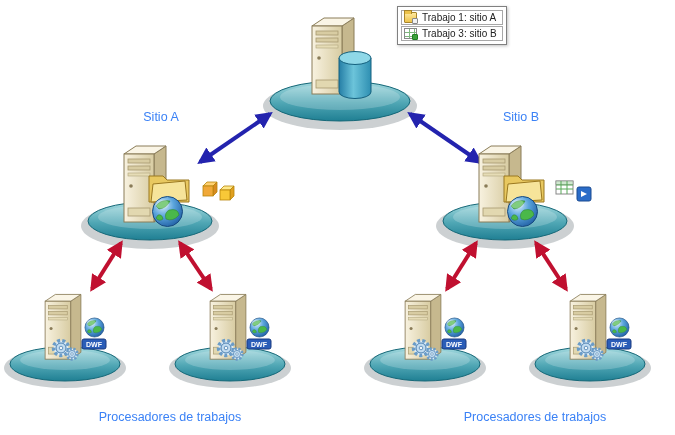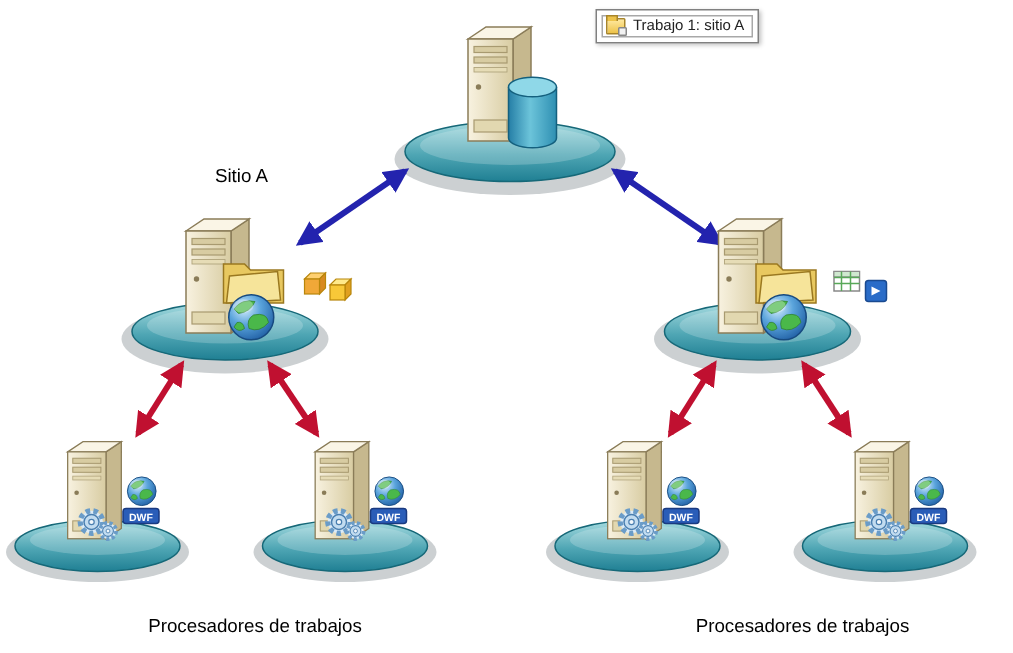--- a/index.html
+++ b/index.html
@@ -1,20 +1,20 @@
 <!DOCTYPE html>
 <html><head>
 <meta charset="utf-8">
 <style>
   * { margin:0; padding:0; box-sizing:border-box; }
   html,body { background:#fff; }
   body { font-family:"Liberation Sans", sans-serif; }
   #canvas { position:relative; width:675px; height:435px; background:#fff; overflow:hidden; }
   #diagram-svg { position:absolute; left:0; top:0; }
-  .label { position:absolute; font-size:12.5px; color:#000000; text-align:center; white-space:nowrap; }
+  .label { position:absolute; font-size:12.5px; color:#3b82f6; text-align:center; white-space:nowrap; }
   .legend { position:absolute; left:397px; top:6px; background:#fff; border:1px solid #808080;
             padding:2px; box-shadow:1px 1px 3px rgba(0,0,0,.25); }
   .legend-row { display:flex; align-items:flex-end; gap:5px; border:1px solid #a8a8a8; background:#fff;
                 padding:1px 5px 1px 2px; margin:1px; height:15px; }
   .ltext { font-size:10px; color:#222; white-space:nowrap; }
   .licon { width:13px; height:11px; display:inline-block; position:relative; flex:0 0 auto; }
   .licon.folder { background:linear-gradient(#ffe9a0,#edc34a); border:1px solid #a8852a; border-radius:1px; }
   .licon.folder::before { content:""; position:absolute; left:-1px; top:-3px; width:6px; height:3px;
                           background:#edc34a; border:1px solid #a8852a; border-bottom:none; }
   .licon.grid { background:#fff; border:1px solid #888;
@@ -244,19 +244,26 @@
     </g>
   </svg>
 
   <div class="legend">
     <div class="legend-row">
       <span class="licon folder">
           <span class="accent doc"></span>
         </span>
       <span class="ltext">Trabajo 1: sitio A</span>
     </div>
+    <div class="legend-row">
+      <span class="licon grid">
+          <span class="accent green"></span>
+        </span>
+      <span class="ltext">Trabajo 3: sitio B</span>
+    </div>
   </div>
 
   <div class="label" style="left:101px; top:110px; width:120px;">Sitio A</div>
+  <div class="label" style="left:461px; top:110px; width:120px;">Sitio B</div>
   <div class="label" style="left:50px; top:410px; width:240px;">Procesadores de trabajos</div>
   <div class="label" style="left:415px; top:410px; width:240px;">Procesadores de trabajos</div>
 
 </div>
 
 </body></html>

